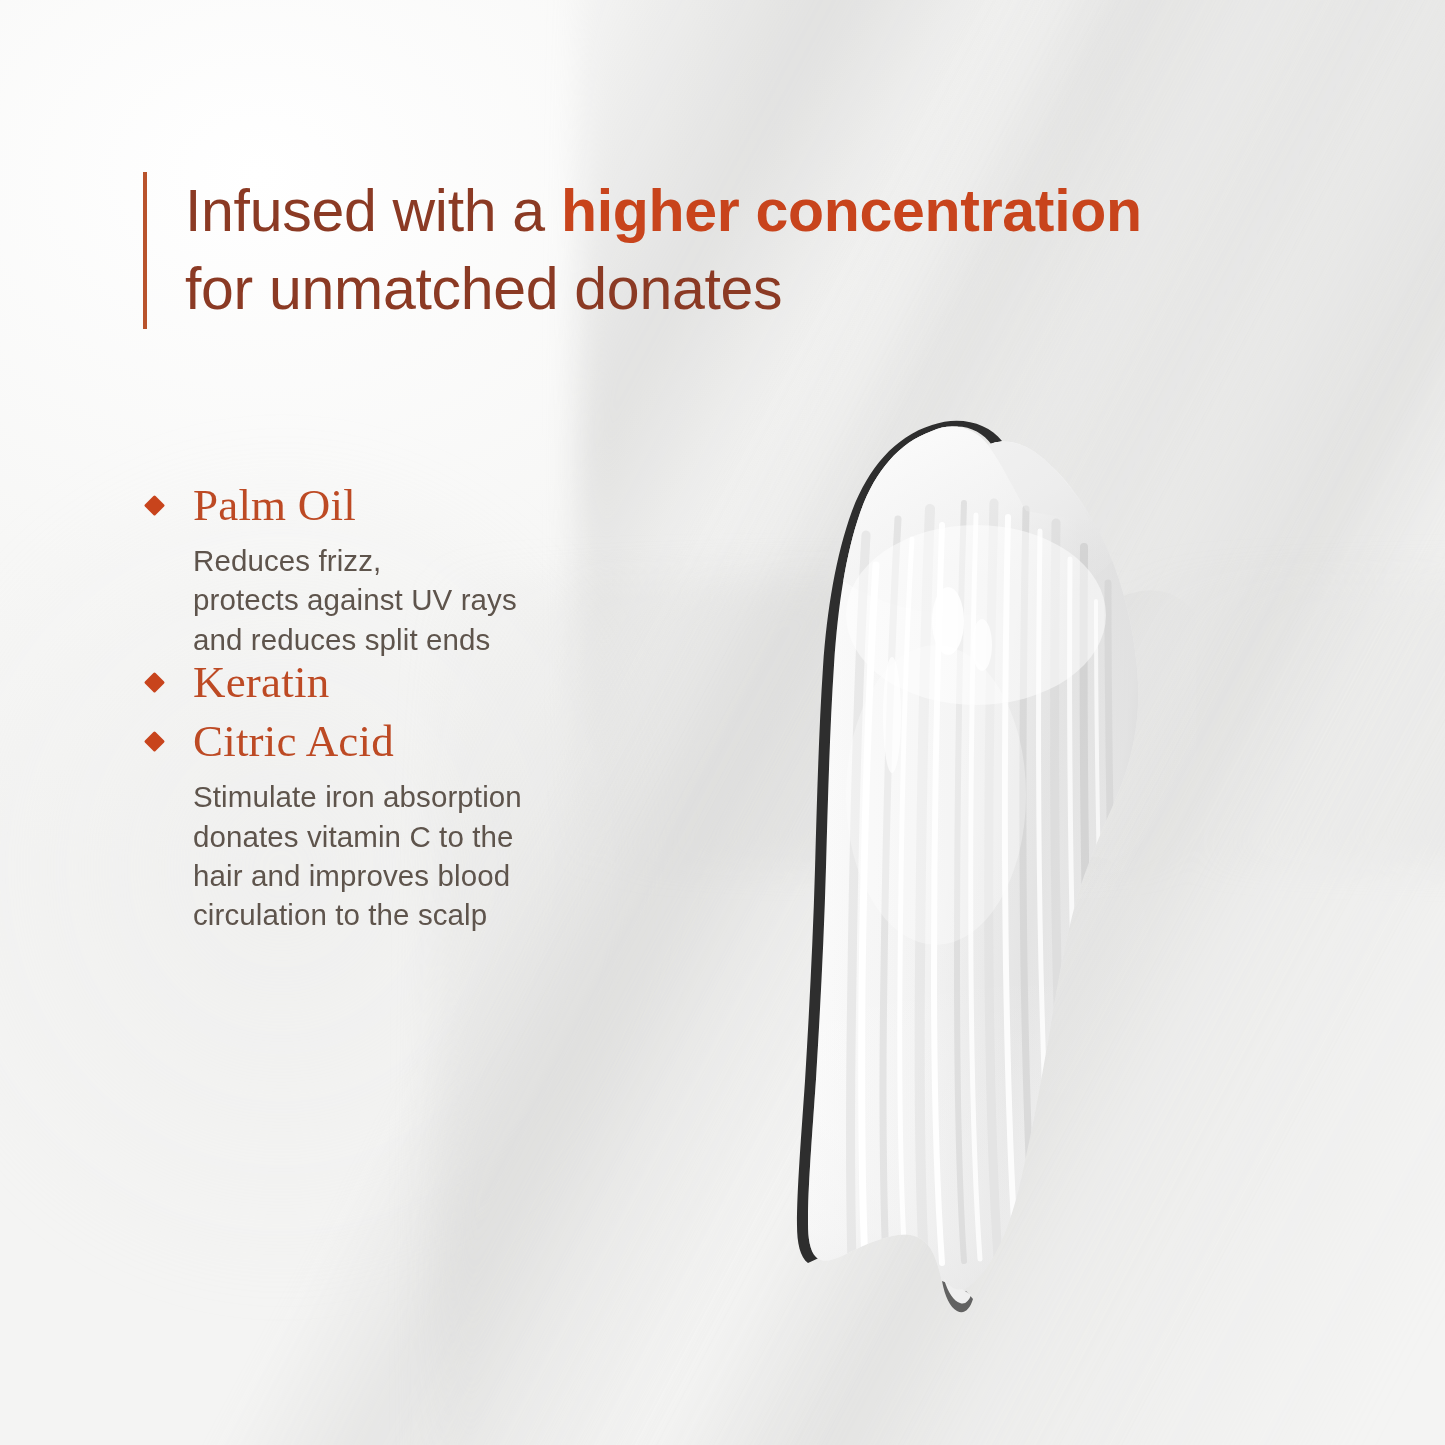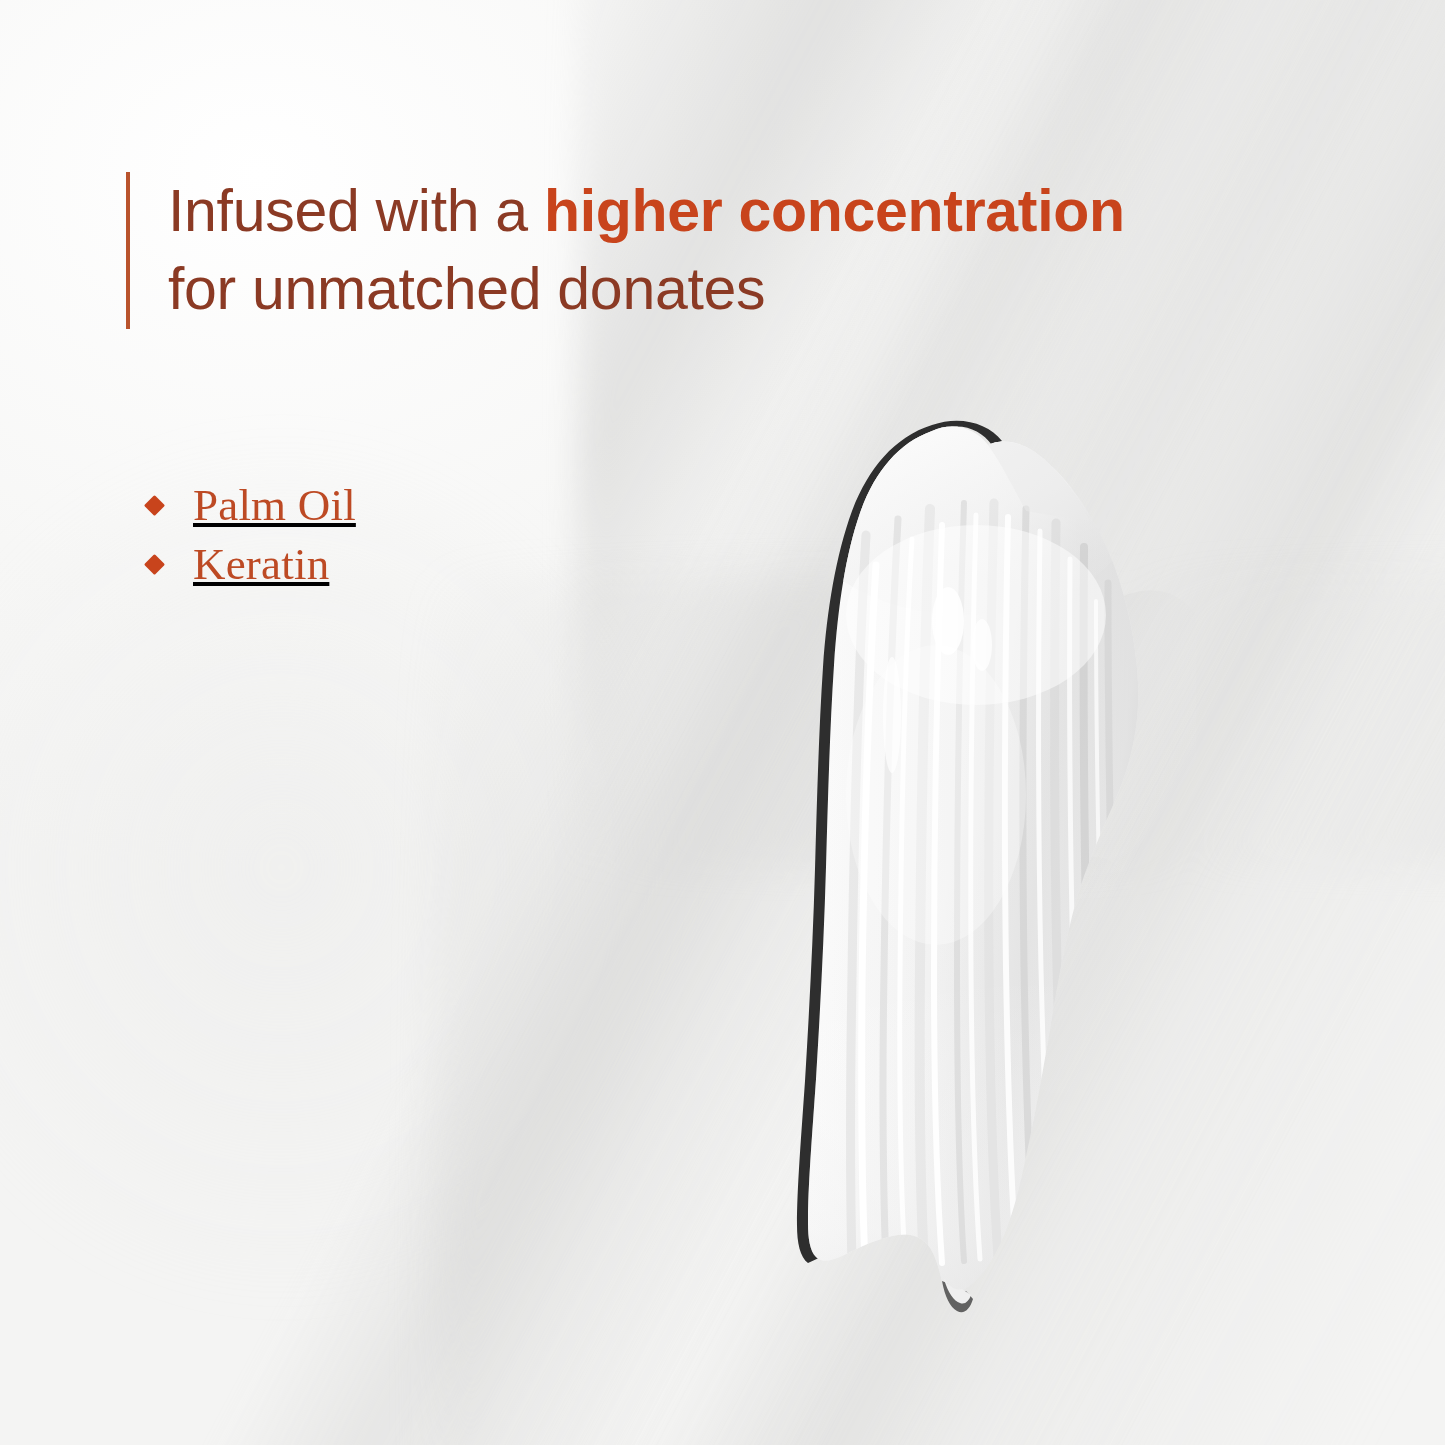--- a/index.html
+++ b/index.html
@@ -87,21 +87,21 @@
   .bg-soft-left {
     position: absolute;
     top: 30%; left: -8%; width: 55%; height: 60%;
     background: radial-gradient(ellipse at center, rgba(236,236,235,0.55) 0%, rgba(255,255,255,0) 70%);
     filter: blur(24px);
   }
 
   
   .headline-wrap {
     position: absolute;
-    left: 126px;
+    left: 143px;
     top: 172px;
     display: flex;
     align-items: center;
   }
   .headline-rule {
     width: 4px;
     background: #b9532c;
     margin-right: 38px;
     flex: 0 0 4px;
     align-self: stretch;
@@ -129,21 +129,20 @@
   }
   .ingredient {
     position: relative;
   }
   .ingredient + .ingredient {
   }
   .ing-head {
     display: flex;
     align-items: center;
     margin-bottom: 12px;
-    text-decoration: underline;
   }
   .bullet-diamond {
     width: 15px;
     height: 15px;
     background: #c8441c;
     transform: rotate(45deg);
     flex: 0 0 15px;
     margin-right: 31px;
     border-radius: 1.5px;
   }
@@ -196,29 +195,42 @@
     </div>
   </div>
 
   <div class="ingredients">
 
     <div class="ingredient">
       <div class="ing-head">
         <span class="bullet-diamond"></span>
         <span class="ing-name">Palm Oil</span>
       </div>
+      <div class="ing-desc">Reduces frizz,
+protects against UV rays
+and reduces split ends</div>
     </div>
 
     <div class="ingredient">
       <div class="ing-head">
         <span class="bullet-diamond"></span>
         <span class="ing-name">Keratin</span>
       </div>
     </div>
 
+    <div class="ingredient">
+      <div class="ing-head">
+        <span class="bullet-diamond"></span>
+        <span class="ing-name">Citric Acid</span>
+      </div>
+      <div class="ing-desc">Stimulate iron absorption
+donates vitamin C to the
+hair and improves blood
+circulation to the scalp</div>
+    </div>
 
   </div>
 
   <div class="swatch">
     <svg viewBox="0 0 470 925" xmlns="http://www.w3.org/2000/svg">
       <defs>
         <linearGradient id="creamBody" x1="0" y1="0" x2="1" y2="0.25">
           <stop offset="0%" stop-color="#e2e2e2"></stop>
           <stop offset="10%" stop-color="#f6f6f6"></stop>
           <stop offset="28%" stop-color="#ffffff"></stop>

